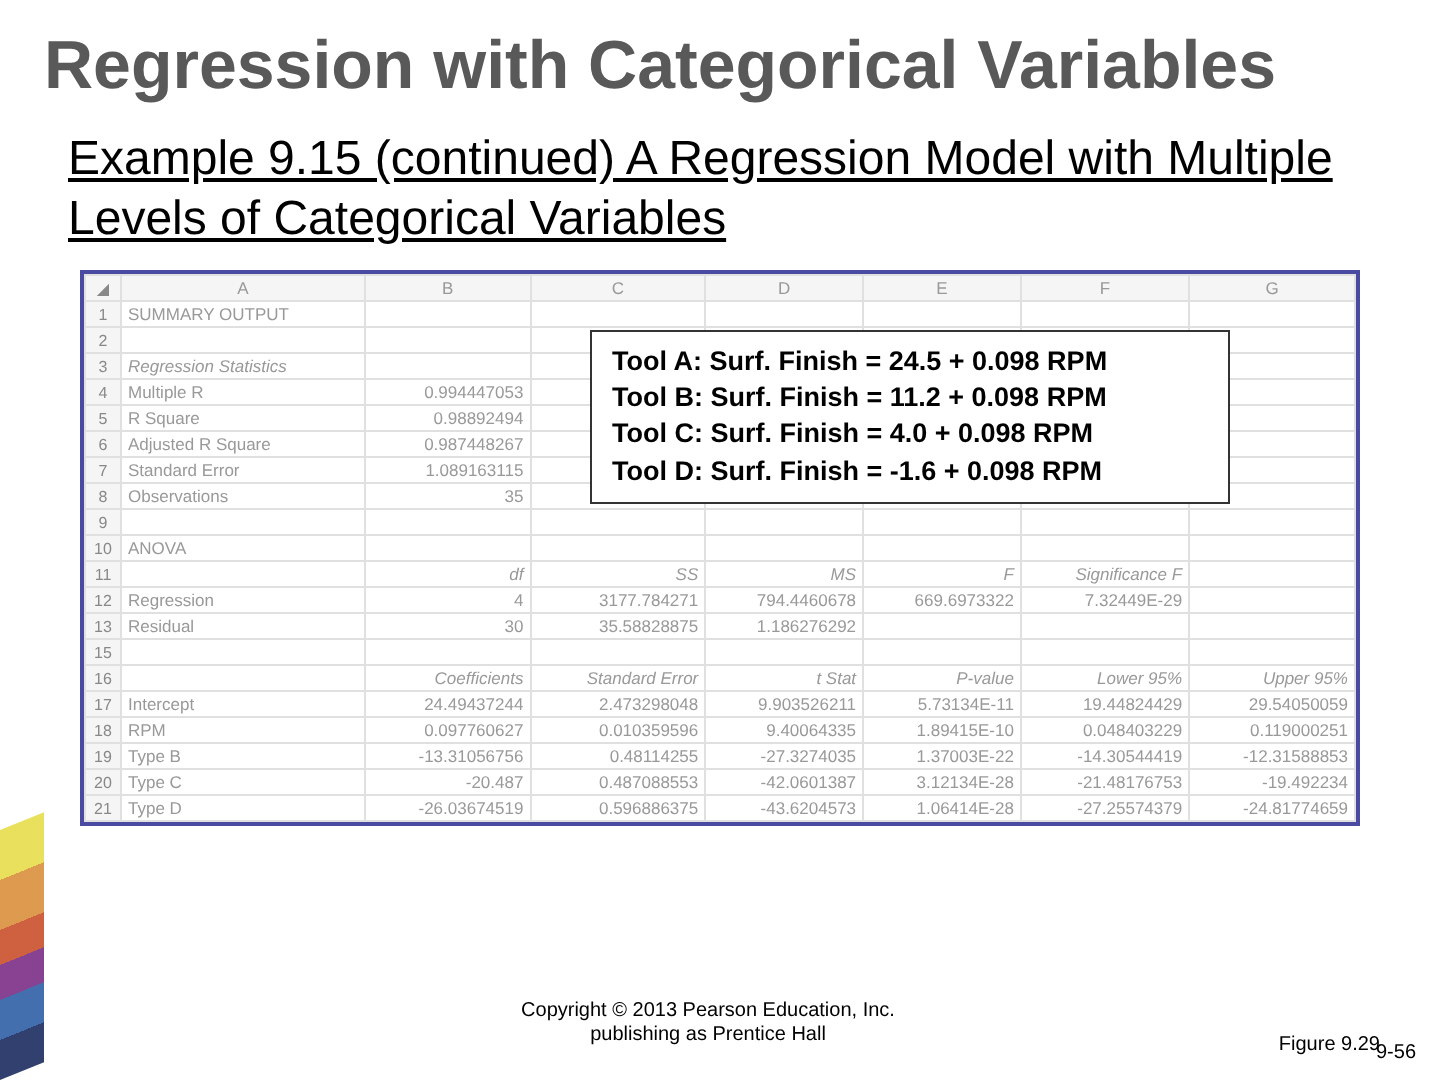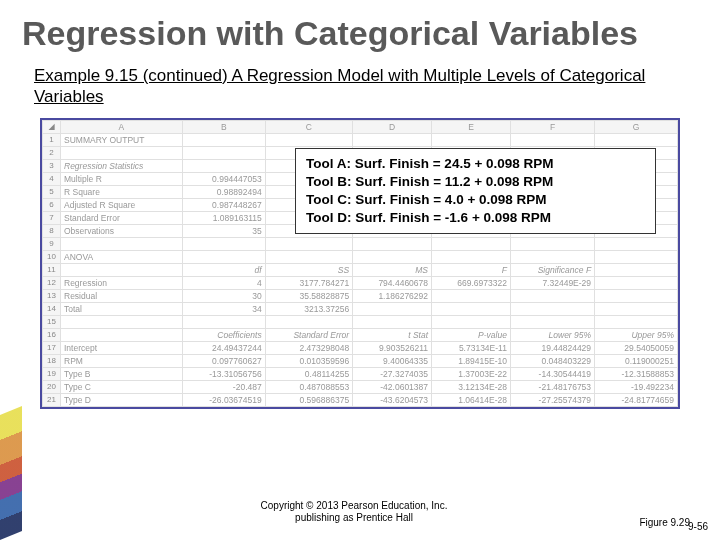--- a/index.html
+++ b/index.html
@@ -19,21 +19,21 @@
     position: relative;
     background: #fff;
   }
   .title {
     font-size: 34px;
     font-weight: bold;
     color: #595959;
     padding: 14px 0 0 22px;
   }
   .subtitle {
-    font-size: 17px;
+    font-size: 24px;
     color: #000;
     padding: 12px 16px 0 34px;
     text-decoration: underline;
     line-height: 1.25;
   }
   .excel-wrap {
     margin: 10px 40px 0 40px;
     border: 2px solid #4a4aa0;
     background: #fff;
     position: relative;
@@ -69,21 +69,21 @@
     text-align: center;
     color: #888;
     font-size: 8px;
   }
   .excel td.italic { font-style: italic; }
   
   .eq-overlay {
     position: absolute;
     top: 28px;
     left: 253px;
-    width: 361px;
+    width: 320px;
     background: #fff;
     border: 1.5px solid #333;
     padding: 6px 10px;
     font-size: 13.5px;
     font-weight: bold;
     color: #000;
     line-height: 1.35;
     font-family: Arial, sans-serif;
   }
   .eq-overlay .row { white-space: nowrap; }
@@ -275,30 +275,20 @@
             <td class="rowhead">13</td>
             <td class="left">Residual</td>
             <td class="right">30</td>
             <td class="right">35.58828875</td>
             <td class="right">1.186276292</td>
             <td class="right"></td>
             <td class="right"></td>
             <td class="right"></td>
           </tr>
           <tr>
-            <td class="rowhead">14</td>
-            <td class="left">Total</td>
-            <td class="right">34</td>
-            <td class="right">3213.37256</td>
-            <td class="right"></td>
-            <td class="right"></td>
-            <td class="right"></td>
-            <td class="right"></td>
-          </tr>
-          <tr>
             <td class="rowhead">15</td>
             <td class="left"></td>
             <td class="right"></td>
             <td class="right"></td>
             <td class="right"></td>
             <td class="right"></td>
             <td class="right"></td>
             <td class="right"></td>
           </tr>
           <tr>

